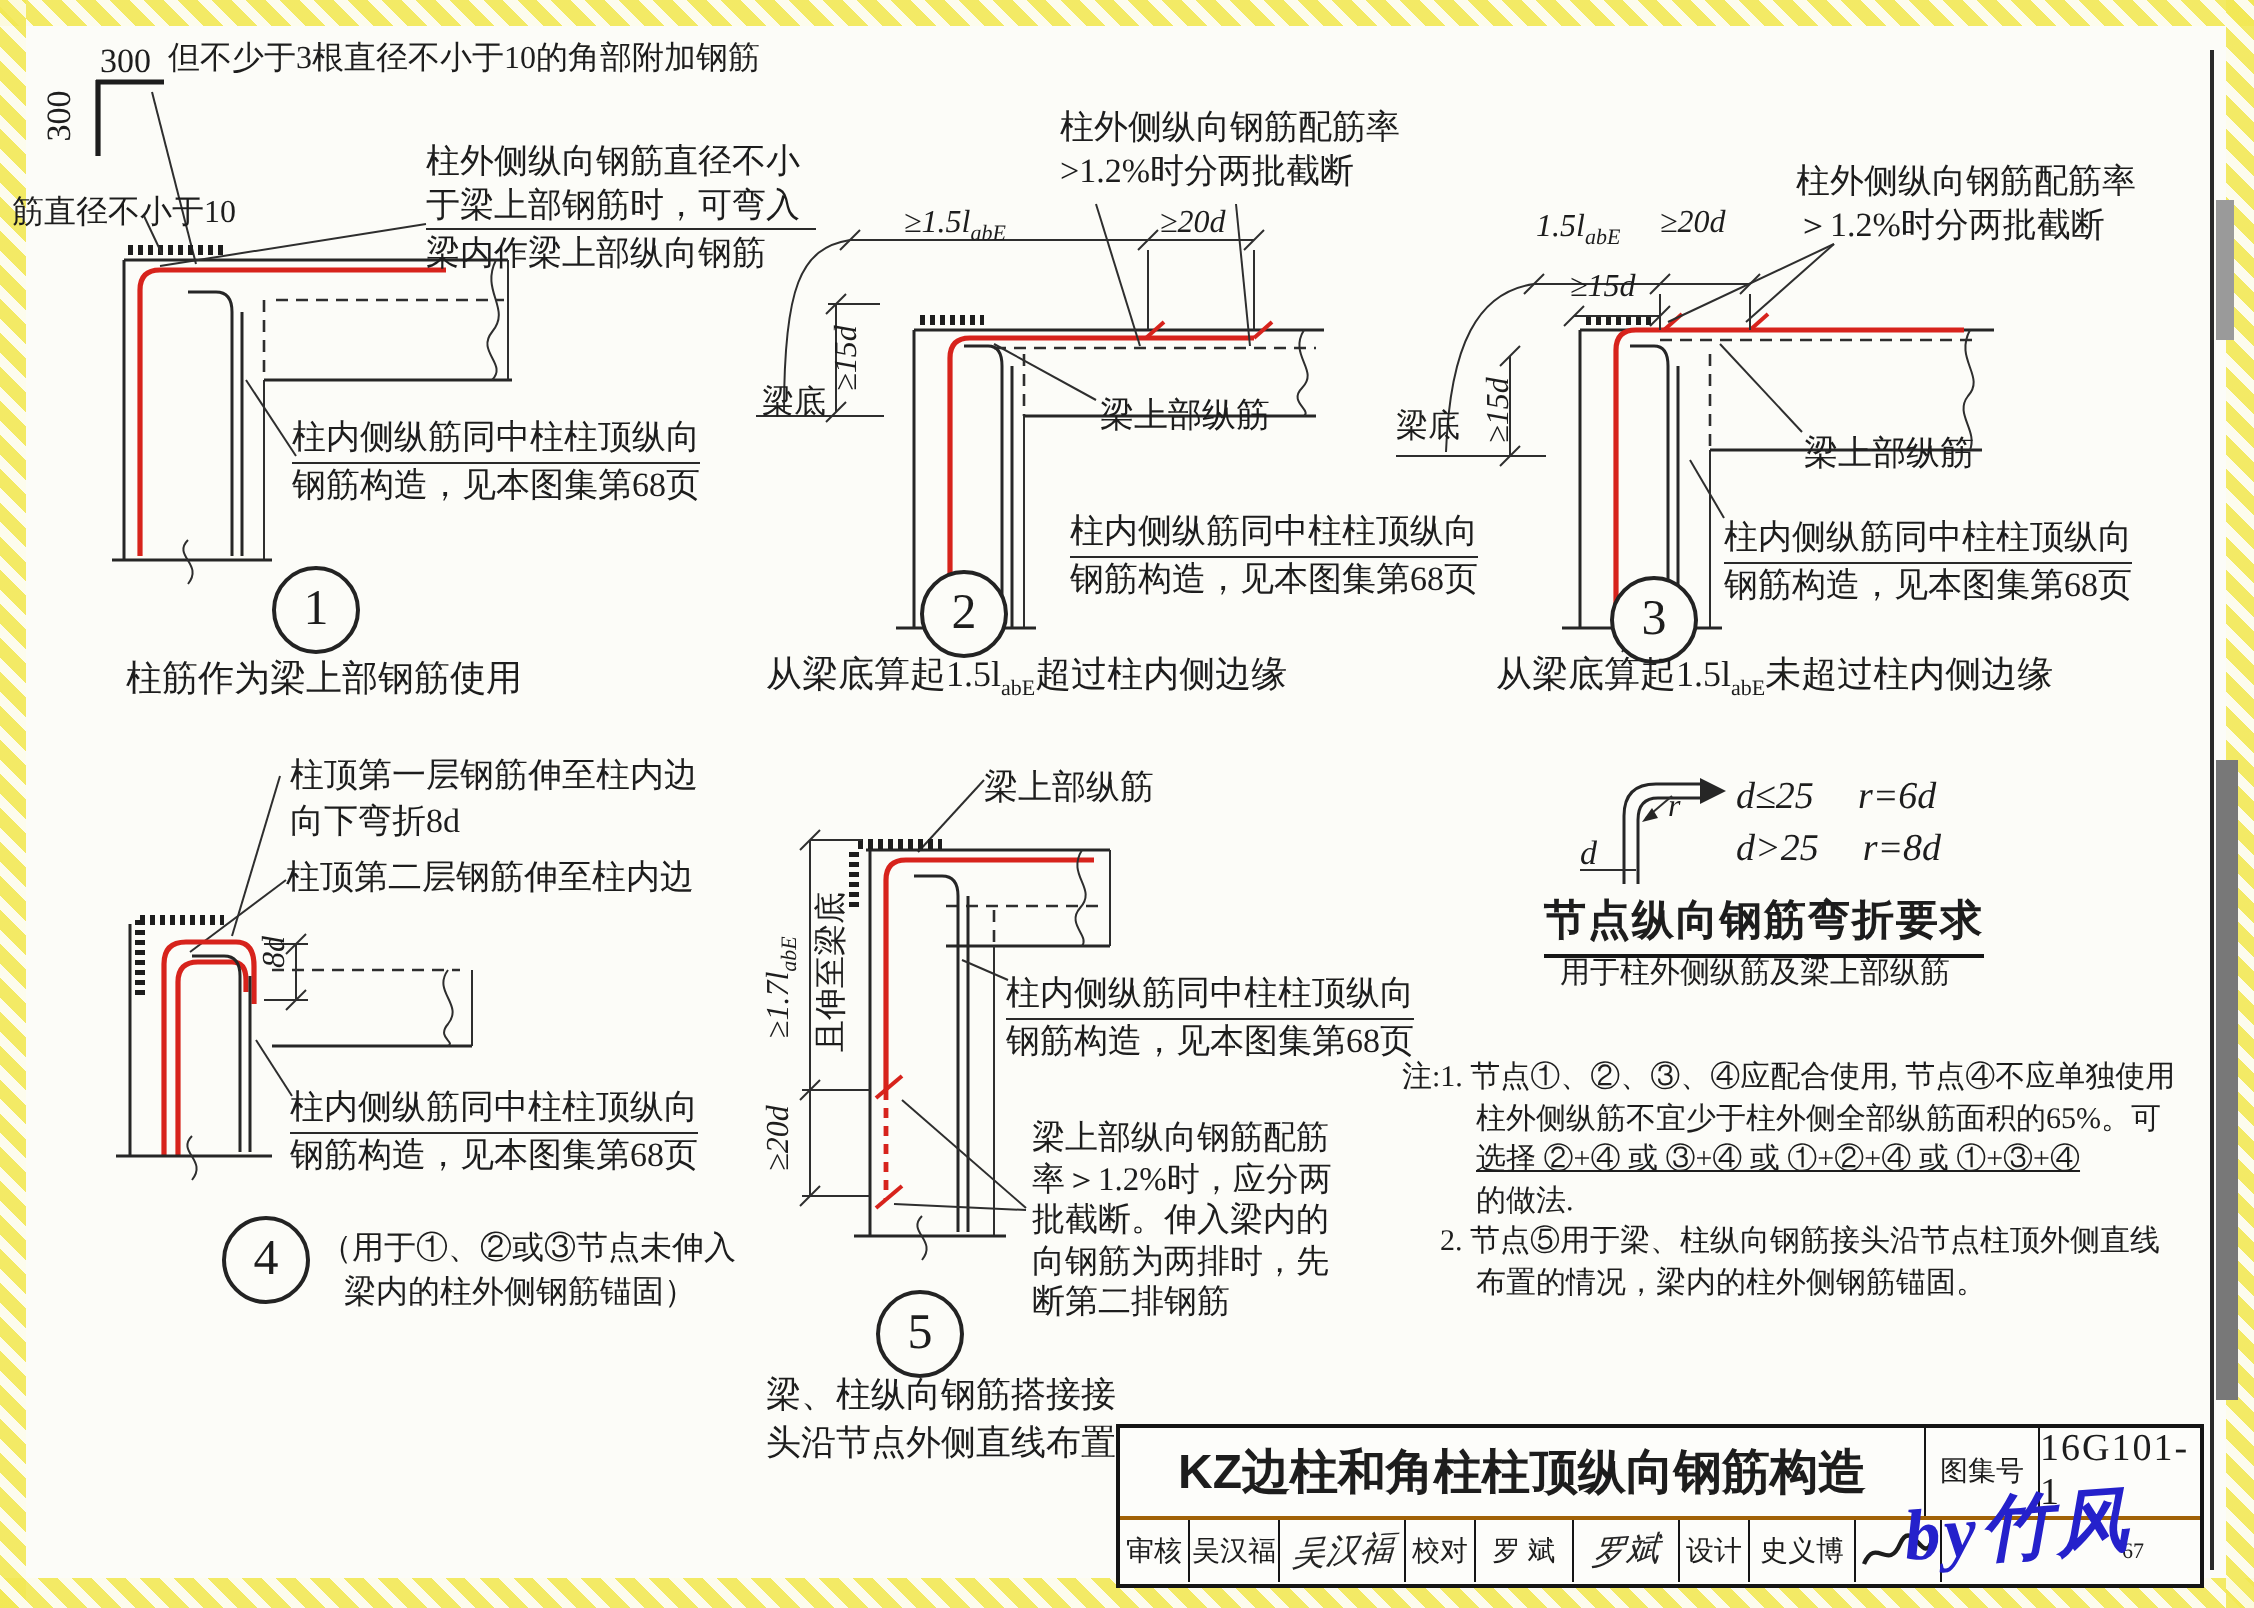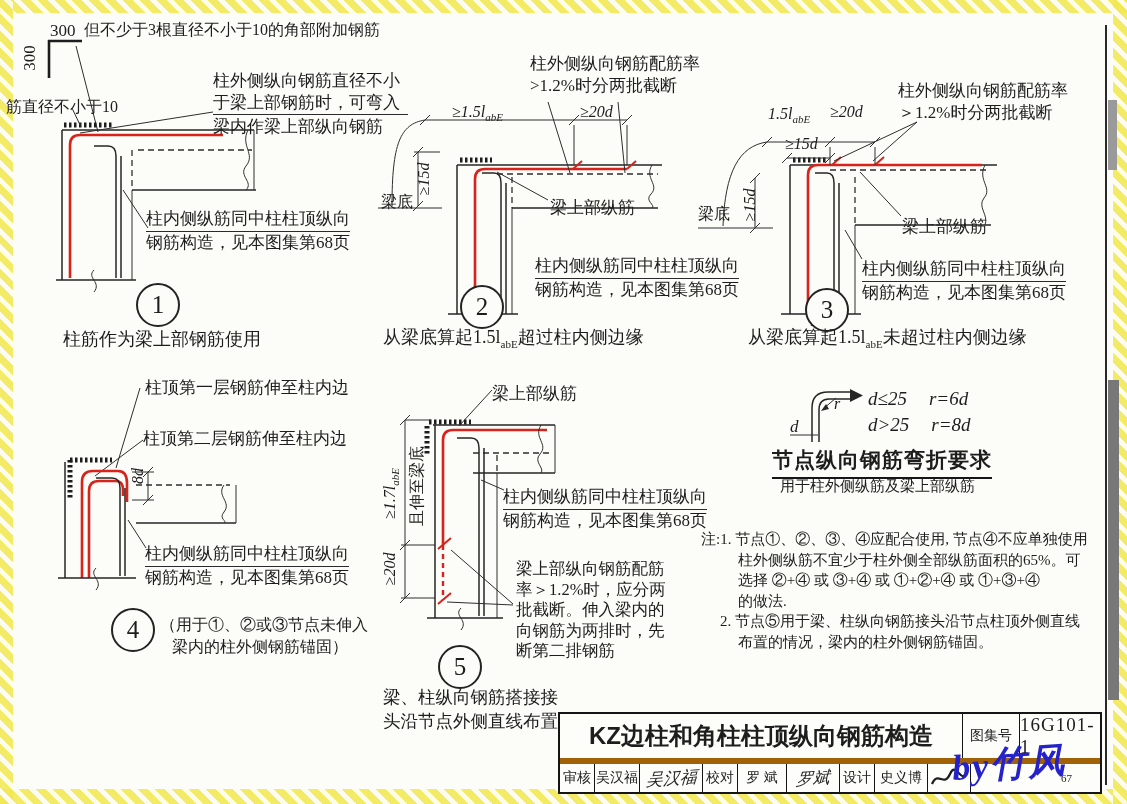--- a/index.html
+++ b/index.html
@@ -24,21 +24,21 @@
   .ink-thick{stroke:#1d1d1d;stroke-width:2.6;}
   .hatch{stroke:#1d1d1d;stroke-width:5;stroke-dasharray:2.5 2.5;}
   .dash{stroke:#2e2e2e;stroke-width:1.3;stroke-dasharray:6 4;}
   .red{stroke:#d7231c;stroke-width:2.6;}
   .redthin{stroke:#d7231c;stroke-width:2;}
   .reddash{stroke:#d7231c;stroke-width:2.4;stroke-dasharray:5 4;}
   
   .yb{background:repeating-linear-gradient(45deg,#f2e855 0 7px,#fdfcec 7px 12px);opacity:.9;}
   
   #tblock{border:2.6px solid #151515;background:#fdfdfa;display:flex;flex-direction:column;}
-  #tb-top{display:flex;height:44px;border-bottom:6px solid #a16207;}
+  #tb-top{display:flex;height:44px;border-bottom:2px solid #a16207;}
   #tb-bot{display:flex;height:31px;align-items:stretch;}
   .tb-cell{display:flex;align-items:center;justify-content:center;}
   .sig{font-style:italic;transform:rotate(-4deg) skewX(-8deg);font-size:17px;color:#262626;}
   .notesline{white-space:nowrap;font-size:15px;line-height:20.6px;}
 </style>
 </head>
 <body>
 
 <div id="page">
 
@@ -233,20 +233,21 @@
     <path class="ink-thin" d="M108 100 V128"></path>
     <path class="ink-thin" d="M103 105 L113 95"></path>
     <path class="ink-thin" d="M103 133 L113 123"></path>
     <path class="ink-thin" d="M92 100 H114"></path>
     <path class="ink-thin" d="M92 128 H114"></path>
 
     <path class="ink-thin" d="M88 148 L106 176"></path>
   </svg>
   <div class="abs txt n17" style="left:145px;top:376px;line-height:23px;">
     <div>柱顶第一层钢筋伸至柱内边</div>
+    <div class="it" style="font-style:normal;">向下弯折8d</div>
   </div>
   <div class="abs txt n17" style="left:143px;top:428px;">柱顶第二层钢筋伸至柱内边</div>
   <div class="abs txt rot n16 it" style="left:123px;top:465px;width:30px;">8d</div>
   <div class="abs txt n17 underline1" style="left:145px;top:543px;">
     <div class="l1">柱内侧纵筋同中柱柱顶纵向</div>
     <div>钢筋构造，见本图集第68页</div>
   </div>
   <div class="abs circ" style="left:111px;top:608px;">
       <span>4</span>
     </div>
@@ -327,21 +328,21 @@
   </div>
   <div class="abs txt it" style="left:868px;top:414px;font-size:19px;">
     <span>d&gt;25</span><span style="display:inline-block;width:22px;"></span><span>r=8d</span>
   </div>
   <div class="abs txt" style="left:772px;top:446px;font-size:21px;font-weight:bold;border-bottom:2px solid #161616;padding-bottom:3px;letter-spacing:1px;">节点纵向钢筋弯折要求</div>
   <div class="abs txt" style="left:780px;top:477px;font-size:15px;">用于柱外侧纵筋及梁上部纵筋</div>
 
   <div class="abs" style="left:701px;top:529px;">
     <div class="notesline">注:1. 节点①、②、③、④应配合使用, 节点④不应单独使用</div>
     <div class="notesline" style="padding-left:37px;">柱外侧纵筋不宜少于柱外侧全部纵筋面积的65%。可</div>
-    <div class="notesline" style="padding-left:37px;">选择 ②+④ 或 ③+④ 或 ①+②+④ 或 ①+③+④</div>
+    <div class="notesline" style="padding-left:37px;text-decoration:underline;">选择 ②+④ 或 ③+④ 或 ①+②+④ 或 ①+③+④</div>
     <div class="notesline" style="padding-left:37px;">的做法.</div>
     <div class="notesline" style="padding-left:19px;">2. 节点⑤用于梁、柱纵向钢筋接头沿节点柱顶外侧直线</div>
     <div class="notesline" style="padding-left:37px;">布置的情况，梁内的柱外侧钢筋锚固。</div>
   </div>
 
   <div id="tblock" class="abs" style="left:558px;top:712px;width:540px;height:78px;">
     <div id="tb-top">
       <div class="tb-cell" style="width:402px;border-right:1.8px solid #151515;font-size:24px;font-weight:bold;font-family:'Liberation Sans','DejaVu Sans',sans-serif;">KZ边柱和角柱柱顶纵向钢筋构造</div>
       <div class="tb-cell" style="width:56px;border-right:1.8px solid #151515;font-size:14px;">图集号</div>
       <div class="tb-cell" style="flex:1;font-size:19px;letter-spacing:1px;">16G101-1</div>

